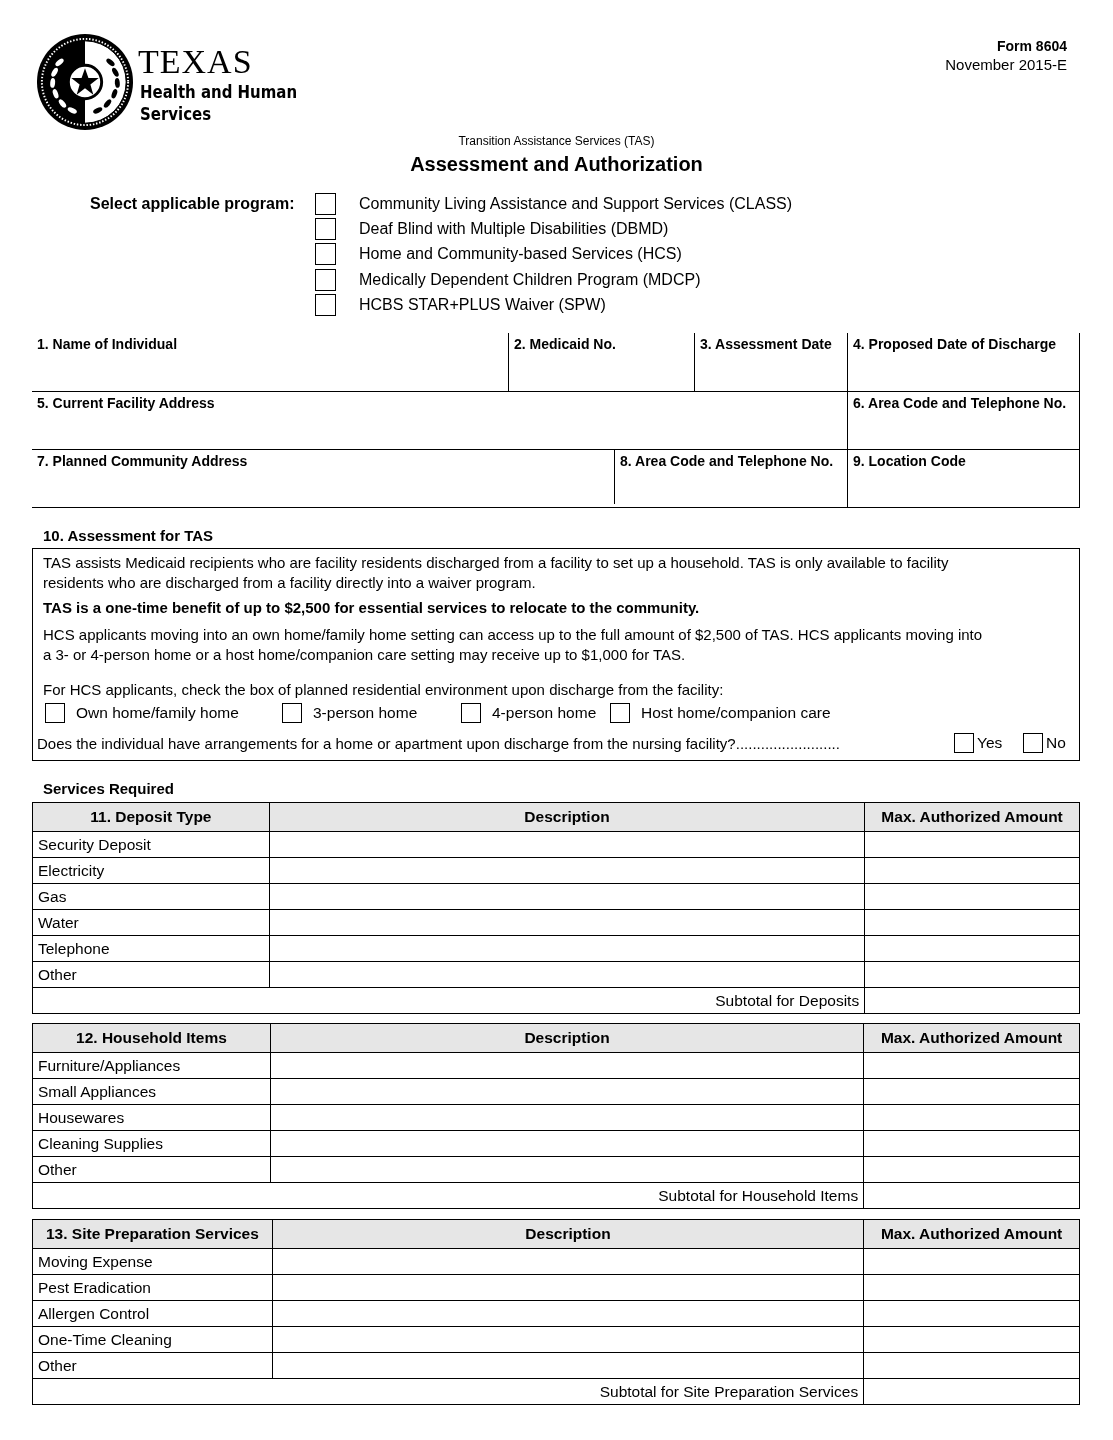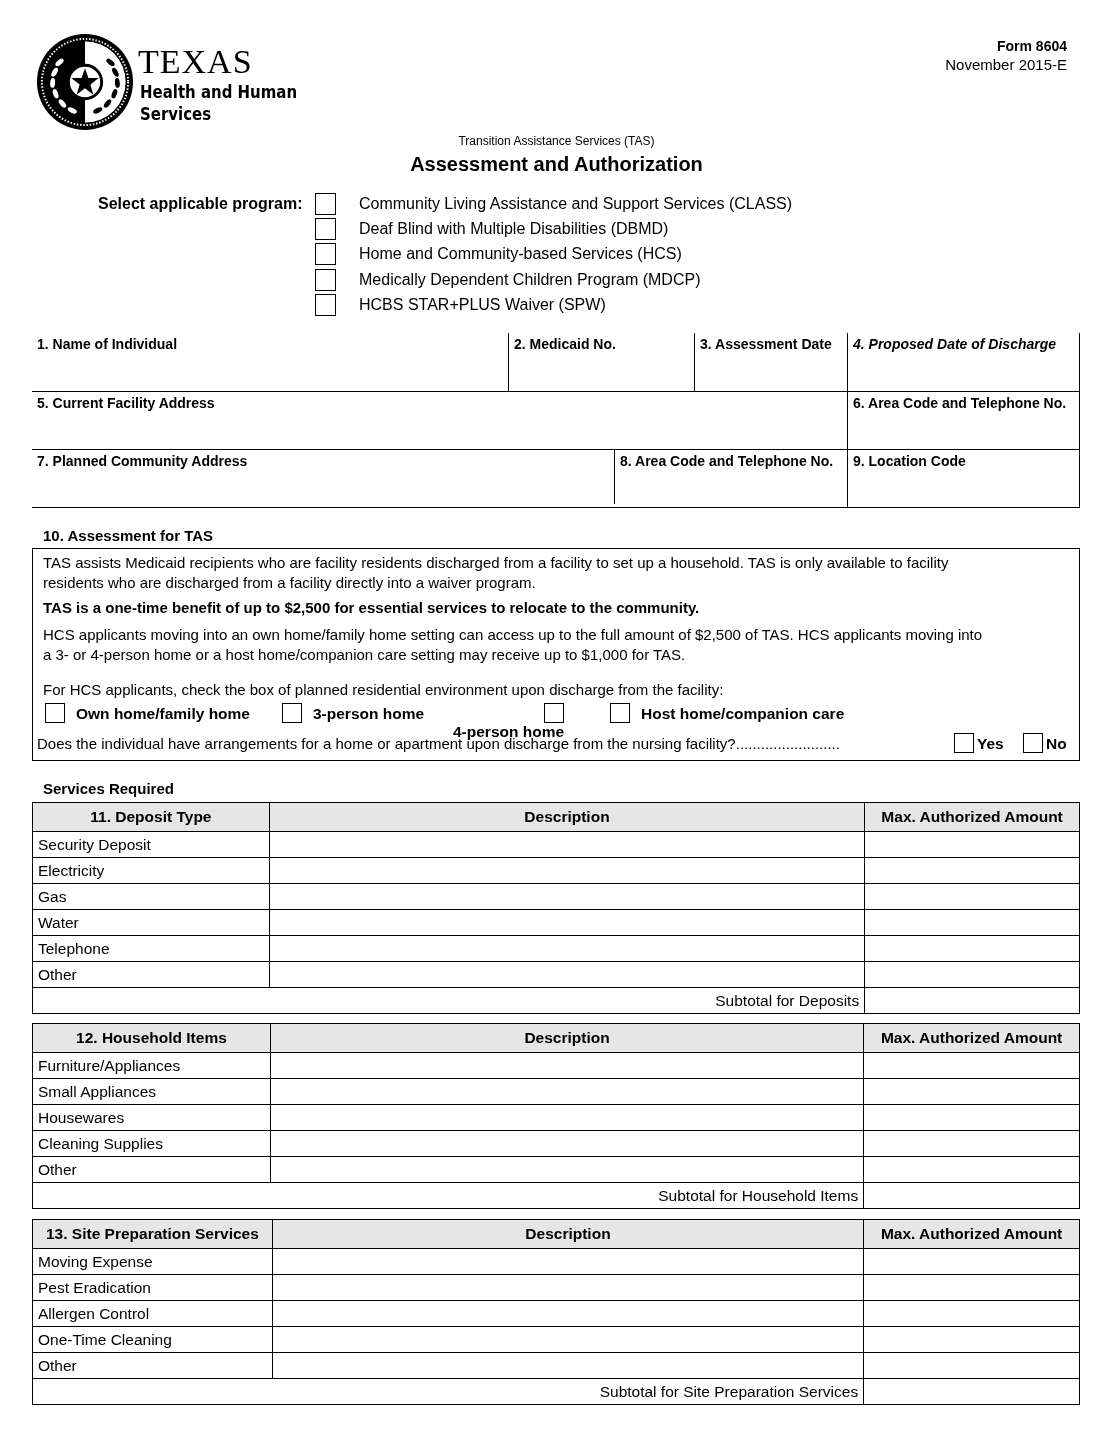--- a/index.html
+++ b/index.html
@@ -10,35 +10,35 @@
   
   .logo { left: 36px; top: 33px; width: 98px; height: 98px; }
   .logo-texas { left: 138px; top: 44px; font-family: "Liberation Serif", serif; font-size: 34px; letter-spacing: 1px; line-height: 36px; }
   .logo-hhs { left: 140px; top: 81px; font-family: "DejaVu Sans", sans-serif; font-weight: bold; font-size: 17px; line-height: 22px; transform: scaleX(0.88); transform-origin: left top; }
   .form-no { right: 46px; top: 38px; font-weight: bold; font-size: 14px; text-align: right; }
   .form-date { right: 46px; top: 56px; font-size: 15px; text-align: right; }
   .subtitle { left: 0; width: 1113px; top: 134px; text-align: center; font-size: 12px; }
   .title { left: 0; width: 1113px; top: 153px; text-align: center; font-size: 20px; font-weight: bold; }
 
   
-  .prog-label { left: 90px; top: 195px; font-weight: bold; font-size: 16px; margin-left: 8px; }
+  .prog-label { left: 90px; top: 195px; font-weight: bold; font-size: 16px; }
   .prog-item { left: 315px; height: 24px; display: flex; align-items: center; }
   .cb { width: 21px; height: 22px; border: 1px solid #000; background: #fff; display: inline-block; flex: none; }
   .prog-item .txt { margin-left: 23px; font-size: 16px; }
 
   
   .cell { position: absolute; border-left: 1px solid #000; border-top: 1px solid #000; padding: 3px 5px; font-size: 14px; font-weight: bold; }
   .gridbox { left: 32px; top: 333px; width: 1048px; height: 175px; border-right: 1px solid #000; border-bottom: 1px solid #000; }
 
   
   .sec-head { font-weight: bold; font-size: 15px; }
   .box10 { left: 32px; top: 548px; width: 1048px; height: 213px; border: 1px solid #000; }
   .p { font-size: 15px; line-height: 20px; }
   .pb { font-size: 15px; font-weight: bold; }
-  .env-item { display: flex; align-items: flex-end; top: 703px; font-weight: bold; }
+  .env-item { display: flex; align-items: center; top: 703px; }
   .env-item .cb { width: 20px; height: 20px; }
   .env-item .txt { margin-left: 11px; font-size: 15.5px; }
 
   
   table { position: absolute; left: 32px; width: 1048px; border-collapse: collapse; }
   td, th { border: 1px solid #000; font-size: 15.5px; padding: 0 5px; height: 26px; }
   th { background: #e6e6e6; font-weight: bold; text-align: center; height: 29px; }
   td.lbl { text-align: left; }
   td.sub { text-align: right; }
 </style>
@@ -98,21 +98,21 @@
 </div>
 <div class="abs prog-item" style="top:293px">
   <span class="cb"></span>
     <span class="txt">HCBS STAR+PLUS Waiver (SPW)</span>
 </div>
 
 <div class="abs gridbox">
   <div class="cell" style="left:0;top:0;width:476px;height:58px;border-left:none;border-top:none;"><span>1. Name of Individual</span></div>
   <div class="cell" style="left:476px;top:0;width:186px;height:58px;border-top:none;"><span>2. Medicaid No.</span></div>
   <div class="cell" style="left:662px;top:0;width:153px;height:58px;border-top:none;"><span>3. Assessment Date</span></div>
-  <div class="cell" style="left:815px;top:0;width:233px;height:58px;border-top:none;font-style:italic;"><span>4. Proposed Date of Discharge</span></div>
+  <div class="cell" style="left:815px;top:0;width:233px;height:58px;border-top:none;"><span>4. Proposed Date of Discharge</span></div>
 
   <div class="cell" style="left:0;top:58px;width:815px;height:58px;border-left:none;"><span>5. Current Facility Address</span></div>
   <div class="cell" style="left:815px;top:58px;width:233px;height:58px;"><span>6. Area Code and Telephone No.</span></div>
 
   <div class="cell" style="left:0;top:116px;width:582px;height:59px;border-left:none;"><span>7. Planned Community Address</span></div>
   <div class="cell" style="left:582px;top:116px;width:233px;height:55px;"><span>8. Area Code and Telephone No.</span></div>
   <div class="cell" style="left:815px;top:116px;width:233px;height:59px;"><span>9. Location Code</span></div>
 </div>
 
 <div class="abs sec-head" style="left:43px;top:527px;">10. Assessment for TAS</div>
@@ -129,21 +129,21 @@
 <div class="abs p" style="left:43px;top:680px;">For HCS applicants, check the box of planned residential environment upon discharge from the facility:</div>
 
 <div class="abs env-item" style="left:45px;">
   <span class="cb"></span>
     <span class="txt">Own home/family home</span>
 </div>
 <div class="abs env-item" style="left:282px;">
   <span class="cb"></span>
     <span class="txt">3-person home</span>
 </div>
-<div class="abs env-item" style="left:442px;flex-direction:column;">
+<div class="abs env-item" style="left:461px;">
   <span class="cb"></span>
     <span class="txt">4-person home</span>
 </div>
 <div class="abs env-item" style="left:610px;">
   <span class="cb"></span>
     <span class="txt">Host home/companion care</span>
 </div>
 
 <div class="abs p" style="left:37px;top:734px;font-size:15px;">Does the individual have arrangements for a home or apartment upon discharge from the nursing facility?.........................</div>
 <div class="abs env-item" style="left:954px;top:733px;">

